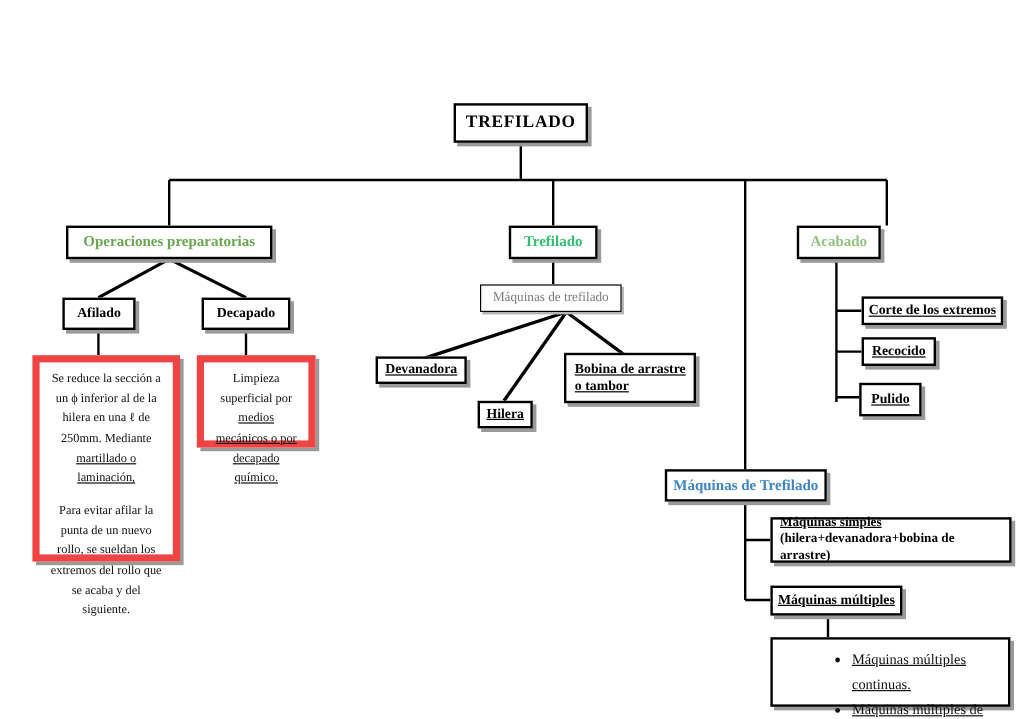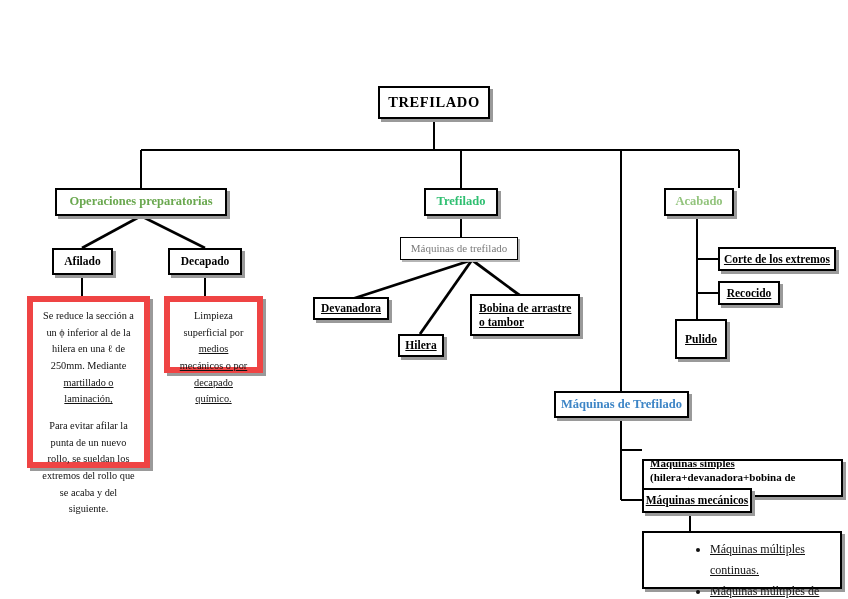--- a/index.html
+++ b/index.html
@@ -169,37 +169,37 @@
   </div>
 
   <div class="node n-label n-label-u" style="left:718px;top:247px;width:118px;height:24px;">
     <span class="txt">Corte de los extremos</span>
   </div>
 
   <div class="node n-label n-label-u" style="left:718px;top:281px;width:62px;height:24px;">
     <span class="txt">Recocido</span>
   </div>
 
-  <div class="node n-label n-label-u" style="left:675px;top:319px;width:52px;height:40px;">
+  <div class="node n-label n-label-u" style="left:716px;top:319px;width:52px;height:28px;">
     <span class="txt">Pulido</span>
   </div>
 
   <div class="node n-cat" style="left:554px;top:391px;width:135px;height:27px;">
     <span class="txt c-blue">Máquinas de Trefilado</span>
   </div>
 
-  <div class="node n-multi" style="left:642px;top:431px;width:201px;height:38px;padding:3px 6px;margin-top:28px;">
+  <div class="node n-multi" style="left:642px;top:431px;width:201px;height:38px;padding:3px 6px;">
     <span class="txt">
       <span class="l1">Máquinas simples</span>
       <span class="l2">(hilera+devanadora+bobina de arrastre)</span>
     </span>
   </div>
 
   <div class="node n-label n-label-u" style="left:642px;top:488px;width:110px;height:25px;">
-    <span class="txt">Máquinas mecánicos</span>
+    <span class="txt">Máquinas múltiples</span>
   </div>
 
   <div class="bullets" style="left:642px;top:531px;width:200px;height:58px;">
     <ul>
       <li><span>Máquinas múltiples continuas.</span></li>
       <li><span>Máquinas múltiples de acumulación.</span></li>
       <li><span>Máquinas múltiples compensadas.</span></li>
     </ul>
   </div>
 

